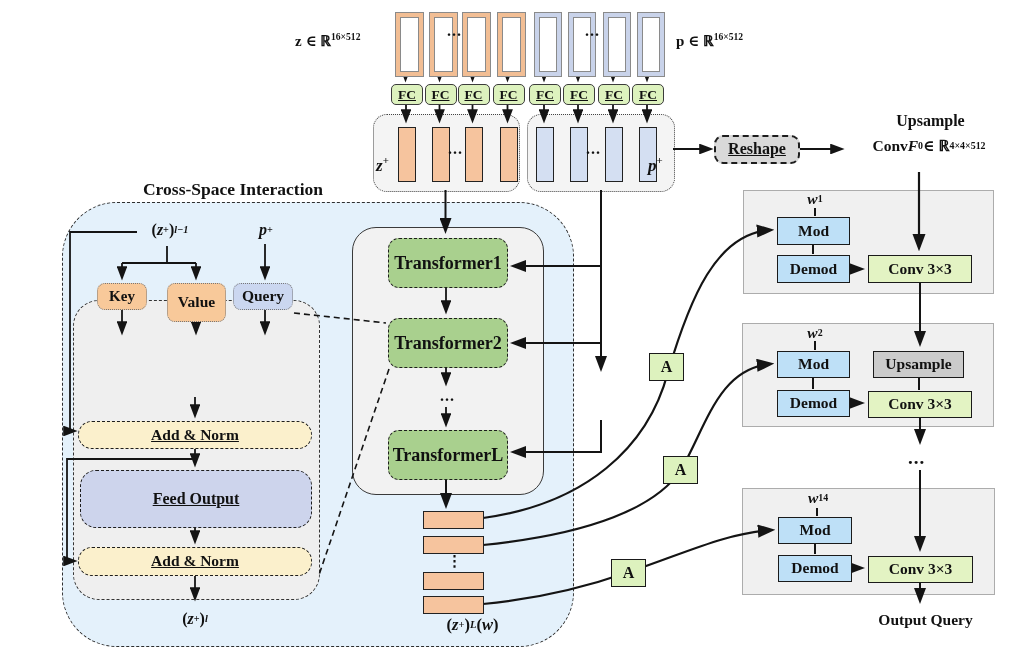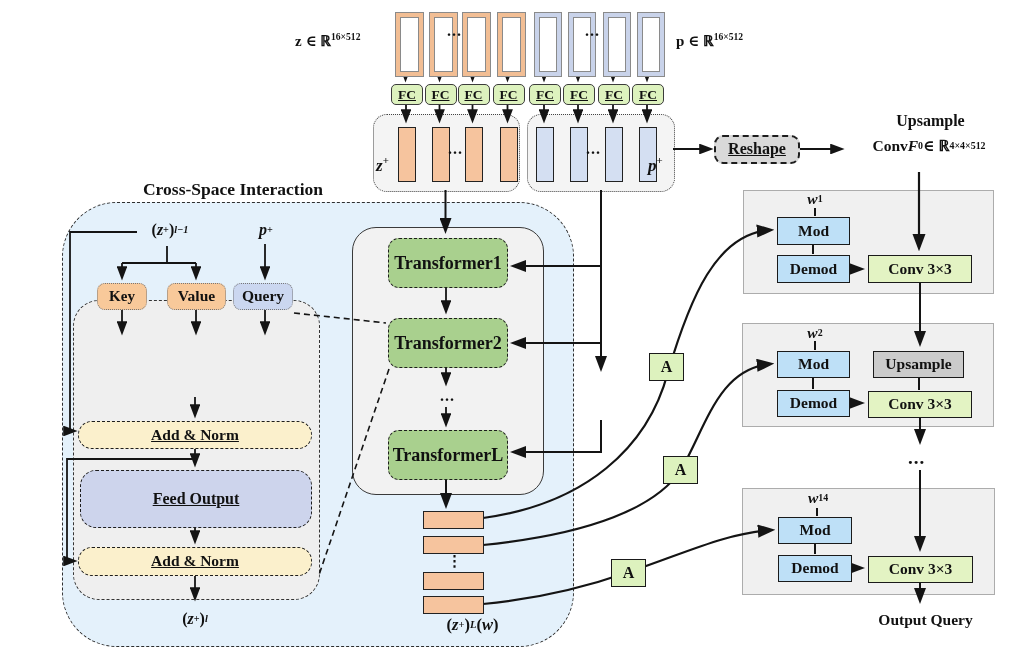--- a/index.html
+++ b/index.html
@@ -181,21 +181,21 @@
       <sup>+</sup>
       <span>)</span>
       <sup style="font-style: italic;">l−1</sup>
     </div>
   <div class="bx" style="left:246px;top:219px;width:40px;height:22px;font-size:16px;">
       <span style="font-style: italic;">p</span>
       <sup>+</sup>
     </div>
 
   <div class="bx" style="left:97px;top:283px;width:50px;height:27px;background:#F8C99A;border:1.6px dotted #777;border-radius:8px;font-size:15px;">Key</div>
-  <div class="bx" style="left:167px;top:283px;width:59px;height:27px;background:#F8C99A;border:1.6px dotted #777;border-radius:8px;font-size:15.5px;">Value</div>
+  <div class="bx" style="left:167px;top:283px;width:59px;height:39px;background:#F8C99A;border:1.6px dotted #777;border-radius:8px;font-size:15.5px;">Value</div>
   <div class="bx" style="left:233px;top:283px;width:60px;height:27px;background:#CBD7F0;border:1.6px dotted #777;border-radius:8px;font-size:15.5px;">Query</div>
 
   <div class="bx dashedbox" style="left:78px;top:421px;width:234px;height:28px;background:#FBF0CC;border-radius:14px;font-size:15.5px;">Add &amp; Norm</div>
   <div class="bx dashedbox" style="left:80px;top:470px;width:232px;height:58px;background:#CDD4EC;border-radius:16px;font-size:16px;">Feed Output</div>
   <div class="bx dashedbox" style="left:78px;top:547px;width:234px;height:29px;background:#FBF0CC;border-radius:14px;font-size:15.5px;">Add &amp; Norm</div>
   <div class="bx" style="left:160px;top:606px;width:70px;height:26px;font-size:16px;">
       <span>(</span>
       <span style="font-style: italic;">z</span>
       <sup>+</sup>
       <span>)</span>

